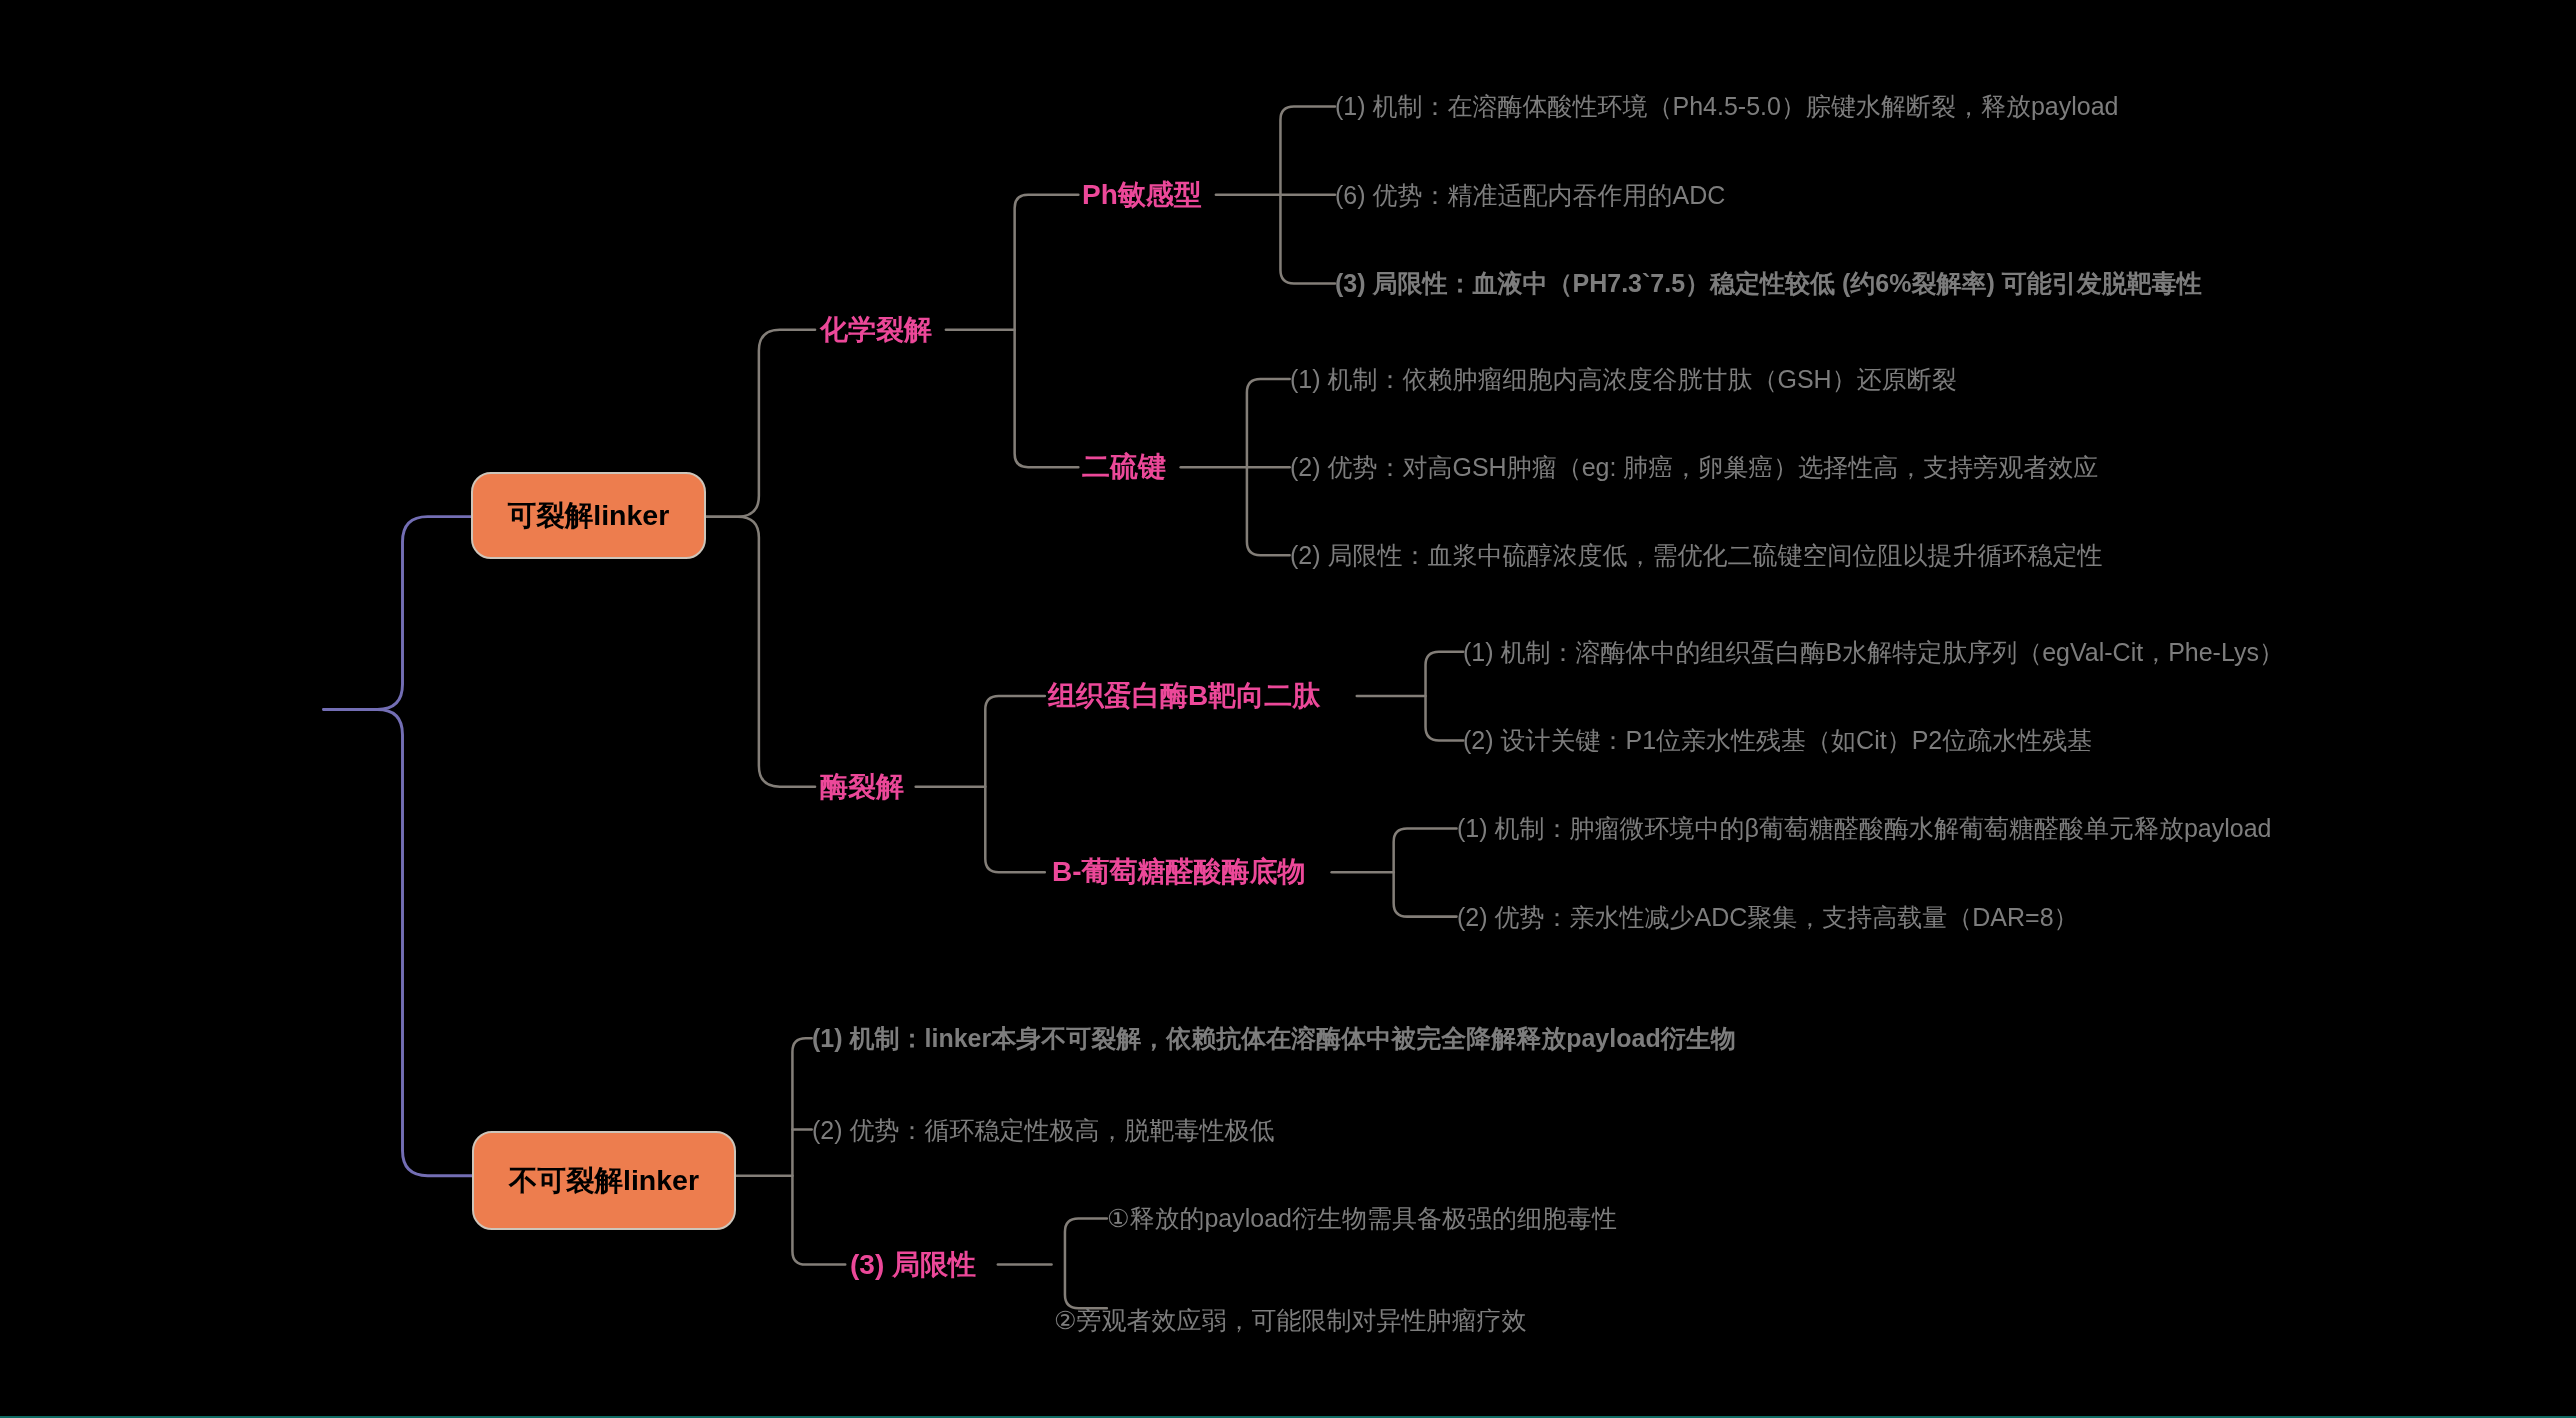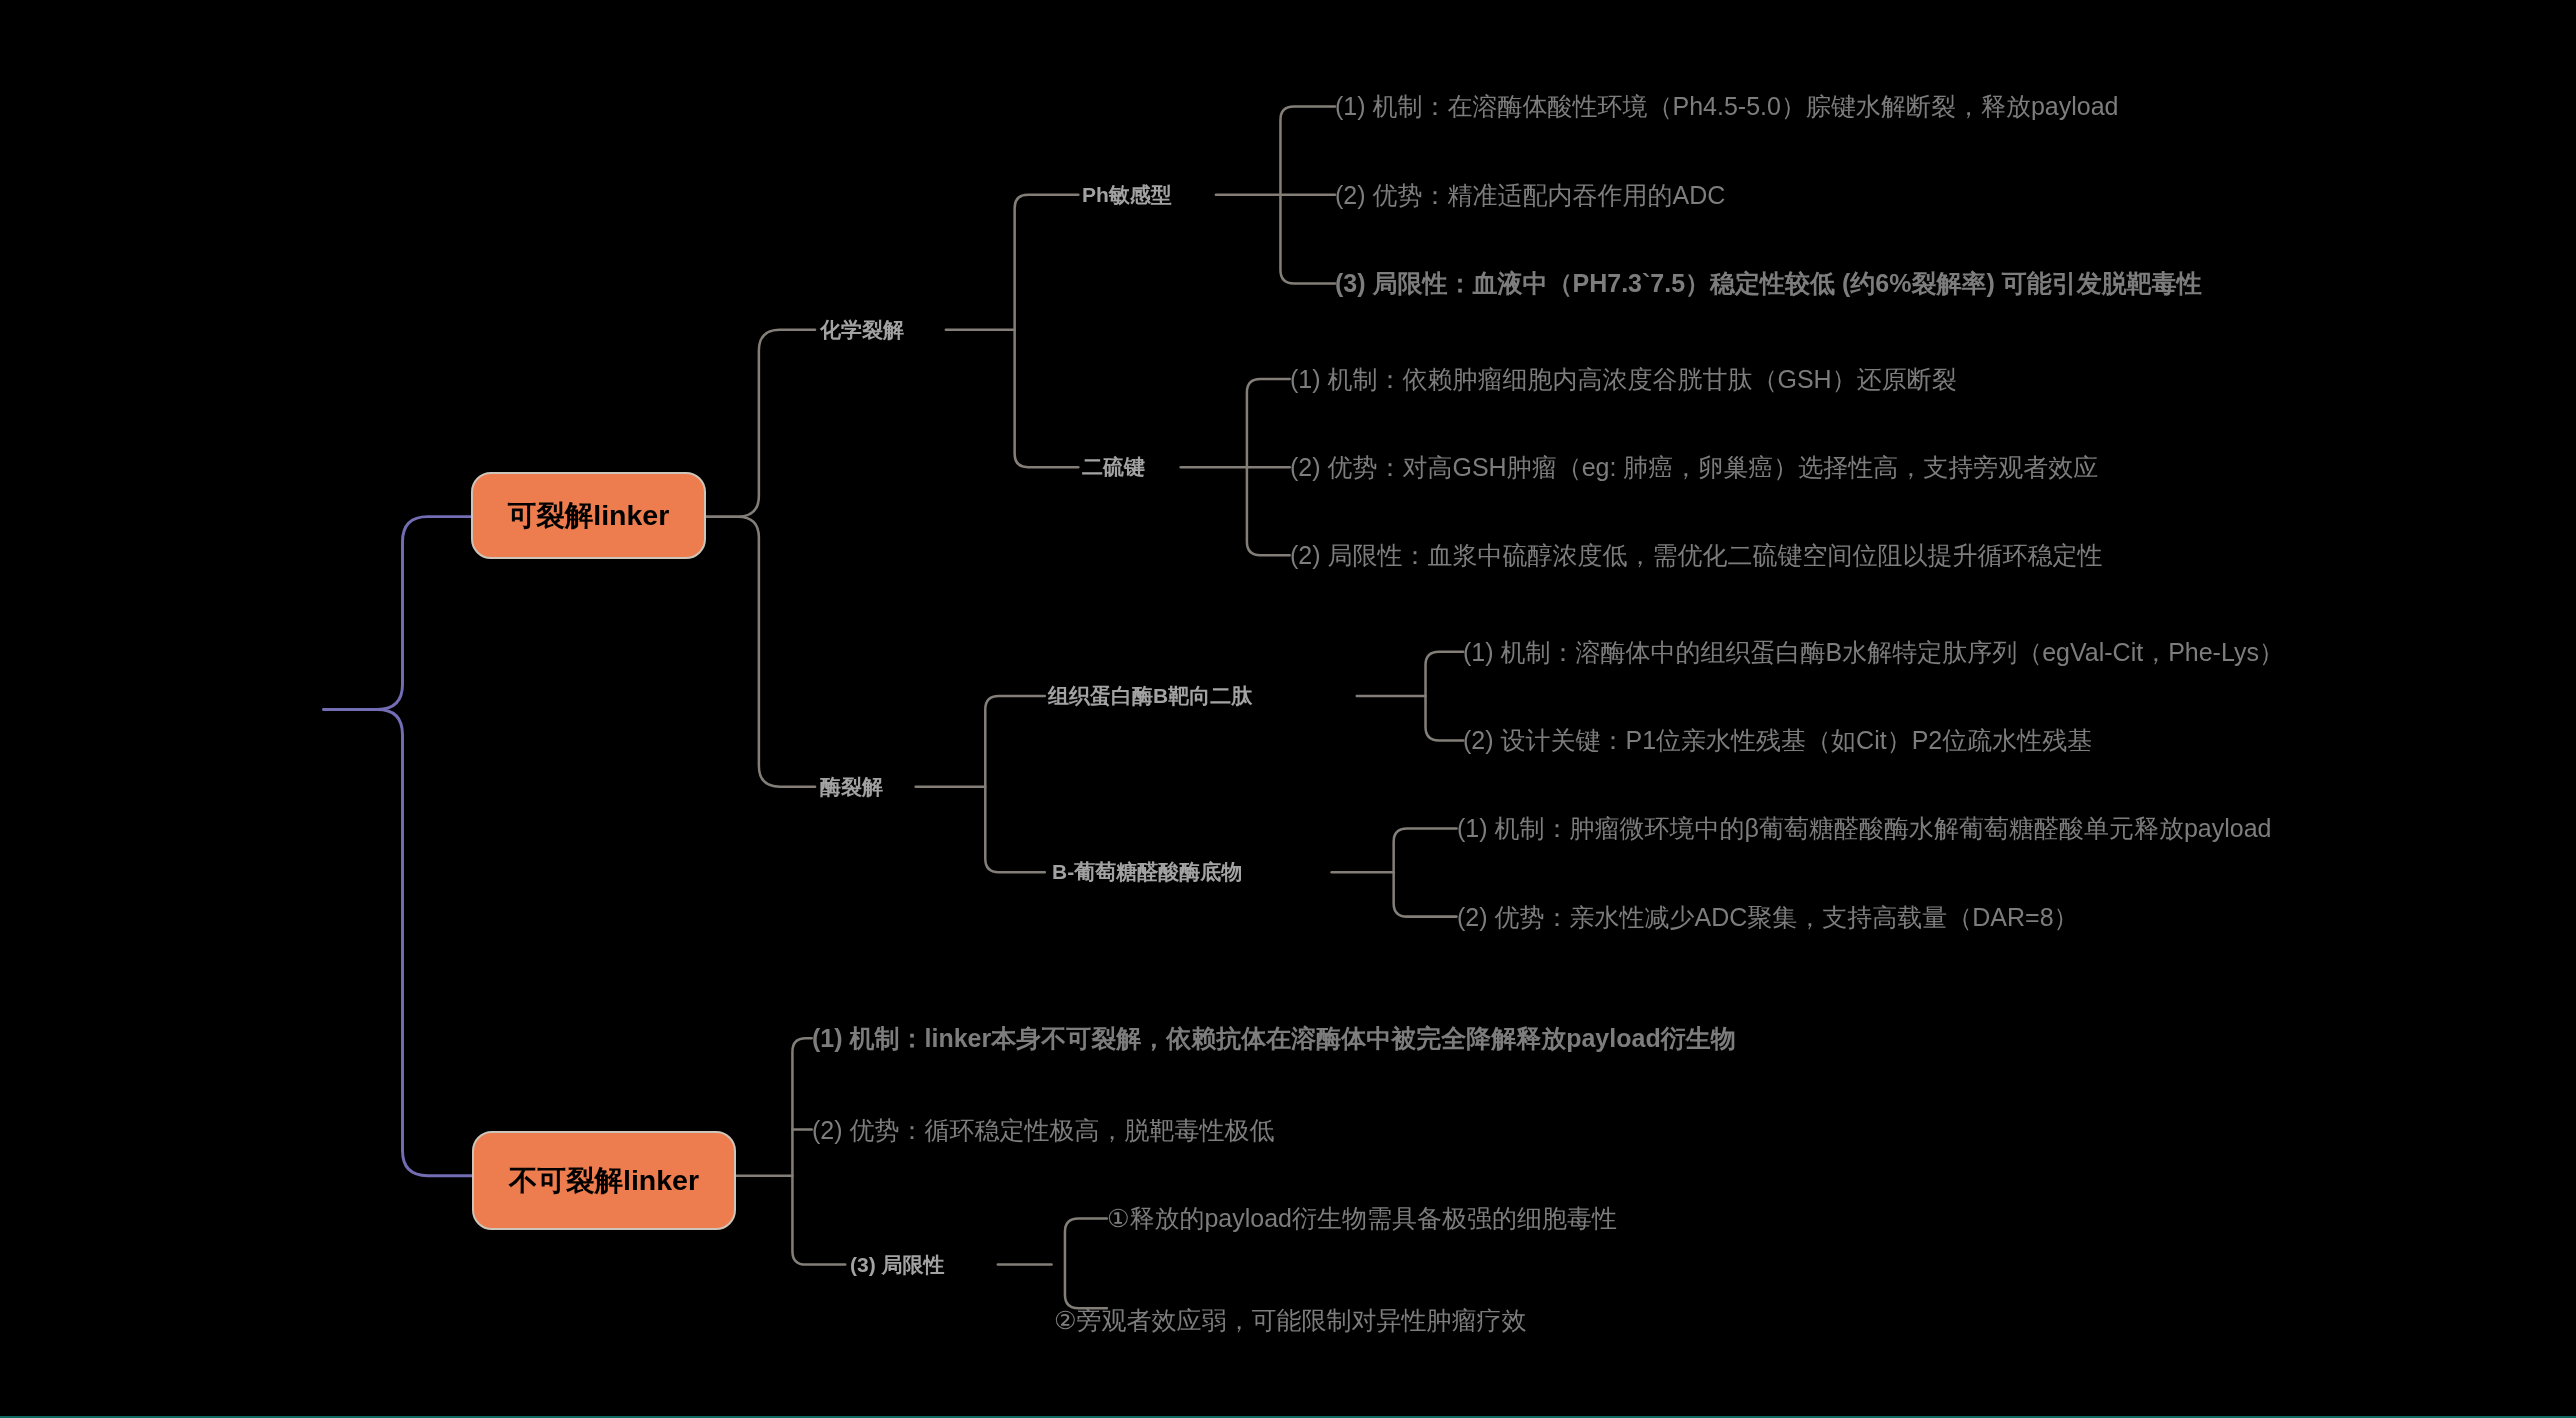--- a/index.html
+++ b/index.html
@@ -20,22 +20,22 @@
     box-sizing:border-box;
     font-weight:bold;
     white-space:nowrap;
   }
   .root-box{left:75px;top:659px;width:248px;height:99px;border-radius:23.5px;font-size:34px;}
   .branch-box{border-radius:20px;font-size:28.5px;}
   .box-cleavable{left:471px;top:472px;width:235px;height:87px;}
   .box-noncleavable{left:472px;top:1131px;width:264px;height:99px;}
   .topic-label{
     position:absolute;
-    color:#a3a3a3;
-    font-size:21px;font-weight:bold;
+    color:#ec4899;
+    font-size:28px;font-weight:bold;
     transform:translateY(-50%);
     white-space:nowrap;
   }
   .leaf-text{
     position:absolute;
     color:#7d7d7d;
     font-size:25px;
     transform:translateY(-50%);
     white-space:nowrap;
   }
@@ -90,21 +90,21 @@
   <div class="topic-label" style="left:820px;top:330px;">化学裂解</div>
   <div class="topic-label" style="left:820px;top:787px;">酶裂解</div>
 
   <div class="topic-label" style="left:1082px;top:195px;">Ph敏感型</div>
   <div class="topic-label" style="left:1082px;top:467px;">二硫键</div>
   <div class="topic-label" style="left:1048px;top:696px;">组织蛋白酶B靶向二肽</div>
   <div class="topic-label" style="left:1052px;top:872px;">B-葡萄糖醛酸酶底物</div>
   <div class="topic-label" style="left:850px;top:1265px;">(3) 局限性</div>
 
   <div class="leaf-text" style="left:1335px;top:106px;">(1) 机制：在溶酶体酸性环境（Ph4.5-5.0）腙键水解断裂，释放payload</div>
-  <div class="leaf-text" style="left:1335px;top:195px;">(2) 优势：精准适配内吞作用的ADC</div>
+  <div class="leaf-text" style="left:1335px;top:195px;">(6) 优势：精准适配内吞作用的ADC</div>
   <div class="leaf-text" style="left:1335px;top:283px;font-weight:bold;">(3) 局限性：血液中（PH7.3`7.5）稳定性较低 (约6%裂解率) 可能引发脱靶毒性</div>
 
   <div class="leaf-text" style="left:1290px;top:379px;">(1) 机制：依赖肿瘤细胞内高浓度谷胱甘肽（GSH）还原断裂</div>
   <div class="leaf-text" style="left:1290px;top:467px;">(2) 优势：对高GSH肿瘤（eg: 肺癌，卵巢癌）选择性高，支持旁观者效应</div>
   <div class="leaf-text" style="left:1290px;top:555px;">(2) 局限性：血浆中硫醇浓度低，需优化二硫键空间位阻以提升循环稳定性</div>
 
   <div class="leaf-text" style="left:1463px;top:652px;">(1) 机制：溶酶体中的组织蛋白酶B水解特定肽序列（egVal-Cit，Phe-Lys）</div>
   <div class="leaf-text" style="left:1463px;top:740px;">(2) 设计关键：P1位亲水性残基（如Cit）P2位疏水性残基</div>
 
   <div class="leaf-text" style="left:1457px;top:828px;">(1) 机制：肿瘤微环境中的β葡萄糖醛酸酶水解葡萄糖醛酸单元释放payload</div>

